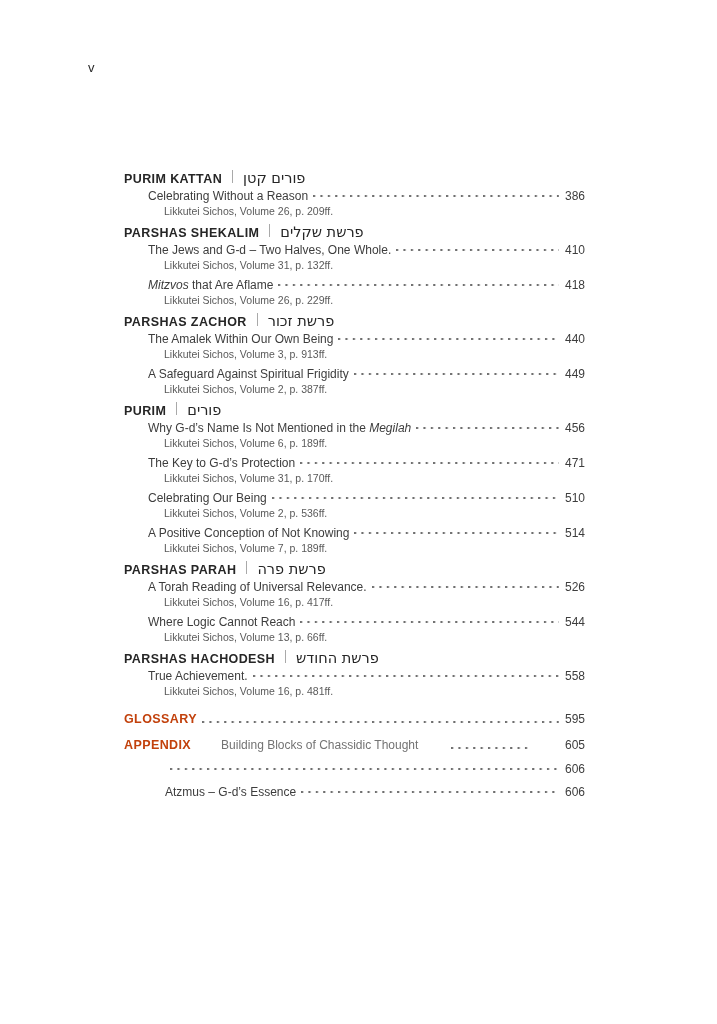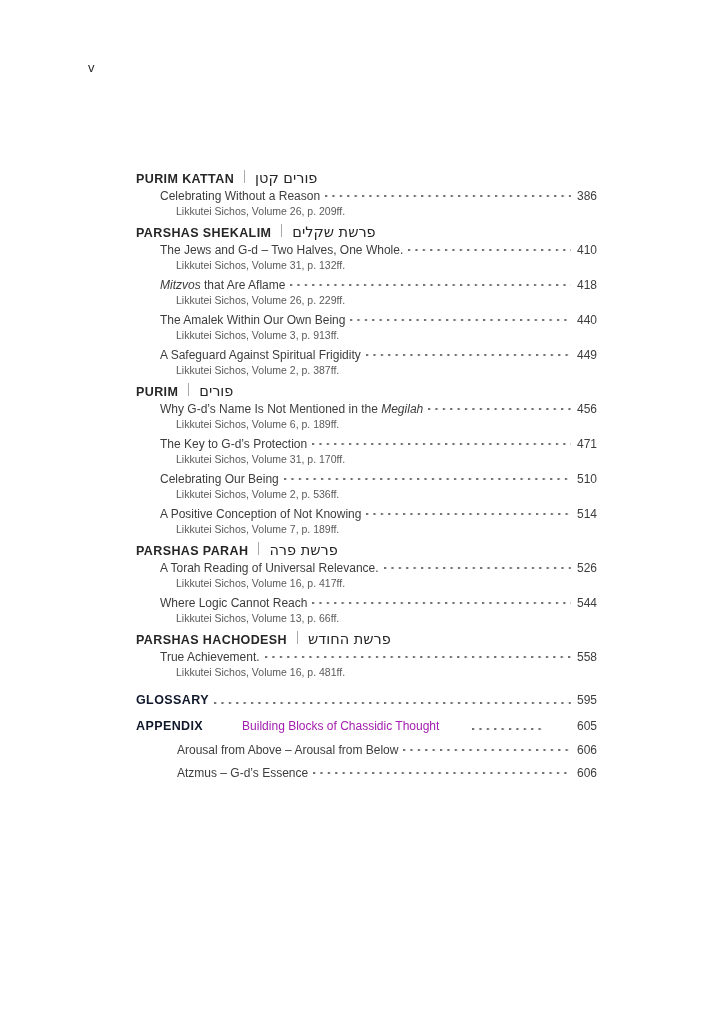--- a/index.html
+++ b/index.html
@@ -18,21 +18,21 @@
   .folio {
     position: absolute;
     left: 88px;
     top: 60px;
     font-size: 13px;
     color: #2b2b2b;
     letter-spacing: 0.5px;
   }
   .toc {
     position: absolute;
-    left: 136px;
+    left: 124px;
     top: 164px;
     width: 461px;
   }
   .sec-head {
     display: flex;
     align-items: baseline;
     margin-top: 5px;
     line-height: 18px;
     white-space: nowrap;
   }
@@ -90,28 +90,28 @@
   .tail-row {
     display: flex;
     align-items: baseline;
     line-height: 18px;
   }
   .tail-row.glossary { margin-top: 12px; }
   .tail-row.appendix { margin-top: 8px; gap: 28px; }
   .tail-label {
     font-size: 12.5px;
     font-weight: 700;
-    color: #0f172a;
+    color: #c2410c;
     letter-spacing: 0.4px;
     white-space: nowrap;
   }
   .tail-title {
     font-size: 12px;
-    color: #a21caf;
-    margin-left: 11px;
+    color: #737373;
+    margin-left: 2px;
     white-space: nowrap;
   }
   .app-sub { margin-left: 41px; }
   .app-sub .row { margin-top: 7px; }
 </style>
 </head>
 <body>
 
 <div class="page">
   <div class="folio">v</div>
@@ -155,20 +155,25 @@
     <div class="row">
       <span class="title"><i>Mitzvos</i><span> that Are Aflame</span></span>
       <span class="leader"></span>
       <span class="pg">418</span>
     </div>
     <div class="src">Likkutei Sichos, Volume 26, p. 229ff.</div>
   </div>
 </section>
 
   <section>
+    <div class="sec-head">
+      <span class="sec-en">PARSHAS ZACHOR</span>
+      <span class="bar"></span>
+      <span class="sec-he" dir="rtl">פרשת זכור</span>
+    </div>
 
   <div class="entry">
     <div class="row">
       <span class="title"><span>The Amalek Within Our Own Being</span></span>
       <span class="leader"></span>
       <span class="pg">440</span>
     </div>
     <div class="src">Likkutei Sichos, Volume 3, p. 913ff.</div>
   </div>
 
@@ -280,21 +285,20 @@
 
     <div class="tail-row appendix">
       <span class="tail-label">APPENDIX</span>
       <span class="tail-title">Building Blocks of Chassidic Thought</span>
       <span class="leader"></span>
       <span class="pg">605</span>
     </div>
 
     <div class="app-sub" id="appendix-subs">
   <div class="row">
-    <span class="title">Arousal from Above – Arousal from Below</span>
     <span class="leader"></span>
     <span class="pg">606</span>
   </div>
 
   <div class="row">
     <span class="title">Atzmus – G-d’s Essence</span>
     <span class="leader"></span>
     <span class="pg">606</span>
   </div>
 </div>

